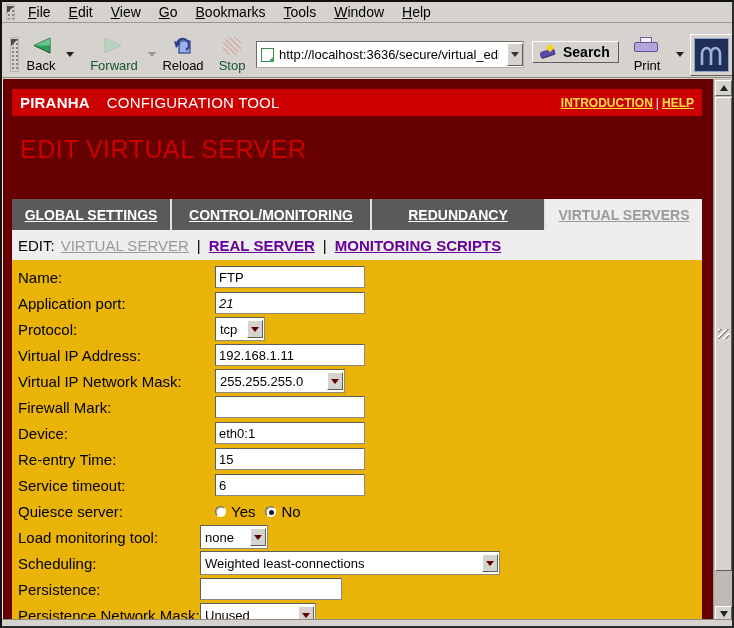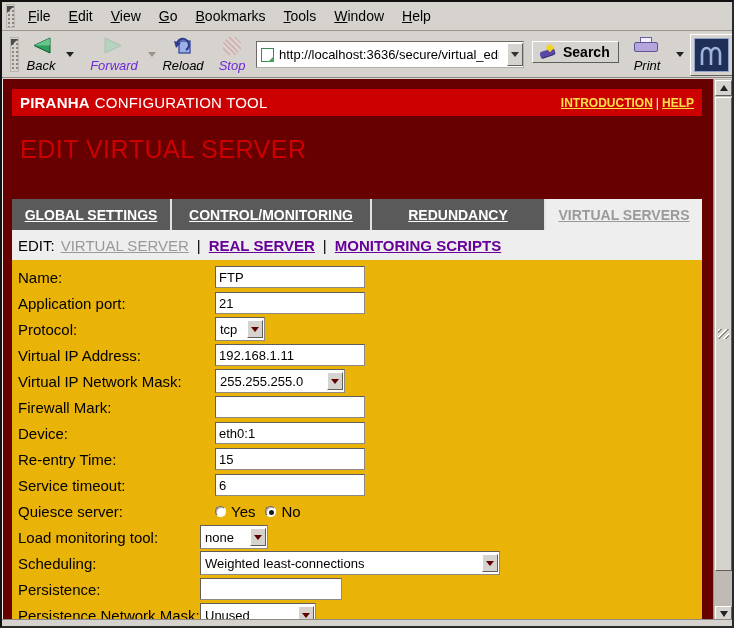--- a/index.html
+++ b/index.html
@@ -1,38 +1,38 @@
 <!DOCTYPE html>
 <html><head>
 <meta charset="utf-8">
 <style>
   html,body{margin:0;padding:0;background:#555;}
   *{box-sizing:border-box;font-family:"Liberation Sans",sans-serif;}
   .window{position:relative;width:734px;height:628px;background:#d6d3ce;border:2px solid #111;
           border-right-color:#2a2a2a;border-bottom-color:#2a2a2a;overflow:hidden;}
 
   
-  .menubar{position:absolute;left:0;top:0;width:730px;height:29px;background:#d6d3ce;
+  .menubar{position:absolute;left:0;top:0;width:730px;height:21px;background:#d6d3ce;
            border-bottom:1px solid #9b968f;display:flex;align-items:center;}
   .grippy{width:9px;align-self:stretch;margin:2px 4px 2px 4px;background:#d6d3ce;
           background-image:radial-gradient(#8a867f 1px,transparent 1.1px);background-size:4px 4px;
           border:1px solid #b9b5ae;position:relative;cursor:pointer;}
   .grippy::before{content:"";position:absolute;top:1px;left:0;border-left:7px solid #4a4a4a;
           border-bottom:7px solid transparent;}
   .menu-item{padding:2px 9px;font-size:14px;color:#000;cursor:default;}
   .mn{text-decoration:underline;}
 
   
   .toolbar{position:absolute;left:0;top:30px;width:730px;height:46px;background:#d6d3ce;
            border-bottom:1px solid #8e8a83;}
   .toolbar .grippy{position:absolute;left:4px;top:3px;bottom:3px;height:auto;}
   .tb-btn{position:absolute;top:2px;height:42px;display:flex;flex-direction:column;align-items:center;
           justify-content:space-between;padding:2px 2px;border:1px solid transparent;cursor:pointer;}
-  .tb-label{font-size:13px;color:#000;font-style:italic;}
-  .disabled .tb-label{color:#6d28d9;}
+  .tb-label{font-size:13px;color:#000;}
+  .disabled .tb-label{color:#14532d;}
   .drop-arrow{position:absolute;top:20px;width:0;height:0;border-left:4px solid transparent;
           border-right:4px solid transparent;border-top:5px solid #222;cursor:pointer;}
   .drop-arrow.dim{border-top-color:#9a968f;}
 
   .icon-back,.icon-fwd{width:22px;height:17px;position:relative;}
   .icon-back svg,.icon-fwd svg{display:block;}
   .icon-reload{width:20px;height:18px;}
   .icon-stop{width:18px;height:18px;opacity:.55;
       clip-path:polygon(30% 0,70% 0,100% 30%,100% 70%,70% 100%,30% 100%,0 70%,0 30%);
       background:repeating-linear-gradient(45deg,#c9a0a0 0 2px,#e3d5d5 2px 4px);}
@@ -65,21 +65,21 @@
       border:1px solid #fff;border-right-color:#5f5e59;border-bottom-color:#5f5e59;padding:3px;cursor:pointer;}
   .logo-inner{width:100%;height:100%;background:#1f2f55;border:1px solid #8fa3cc;display:flex;
       align-items:center;justify-content:center;}
 
   
   .viewport{position:absolute;left:0;top:77px;width:711px;height:545px;background:#670000;
       border-left:1px solid #efede9;overflow:hidden;}
   .pagecol{position:absolute;left:9px;top:0;width:690px;height:100%;}
 
   .banner{position:absolute;left:0;top:10px;width:100%;height:27px;background:#cc0000;color:#fff;
-      display:flex;align-items:center;padding:0 8px;}
+      display:flex;align-items:center;padding:0 8px;gap:12px;}
   .brand-bold{font-weight:bold;font-size:15px;letter-spacing:.2px;}
   .brand-rest{font-size:15px;margin-left:5px;letter-spacing:.2px;}
   .banner-links{margin-left:auto;font-size:12px;font-weight:bold;}
   .banner-links a{color:#fde047;text-decoration:underline;cursor:pointer;}
   .banner-sep{text-decoration:none;font-weight:normal;margin:0 3px;}
 
   .page-title{position:absolute;left:8px;top:56px;font-size:25px;color:#cc0000;letter-spacing:.5px;}
 
   .tabs{position:absolute;left:0;top:120px;width:100%;height:31px;background:#e2e2e2;display:flex;gap:2px;}
   .tab{background:#5a5a5a;color:#fff;font-size:14px;font-weight:bold;text-decoration:underline;
@@ -251,21 +251,21 @@
         <div class="frow" style="top:4px;">
           <span class="flabel">Name:</span>
           <span class="fctrl" style="left:203px;">
               <input class="txt" style="width: 150px;" value="FTP">
             </span>
         </div>
 
         <div class="frow" style="top:30px;">
           <span class="flabel">Application port:</span>
           <span class="fctrl" style="left:203px;">
-              <input class="txt" style="width: 150px;" value="21">
+              <input class="txt" style="width: 150px; font-style: italic;" value="21">
             </span>
         </div>
 
         <div class="frow" style="top:56px;">
           <span class="flabel">Protocol:</span>
           <span class="fctrl" style="left:203px;">
             <span class="sel" style="width:50px;">
                 <span class="stext">tcp</span>
                 <span class="sarrow">
                   <i></i>

